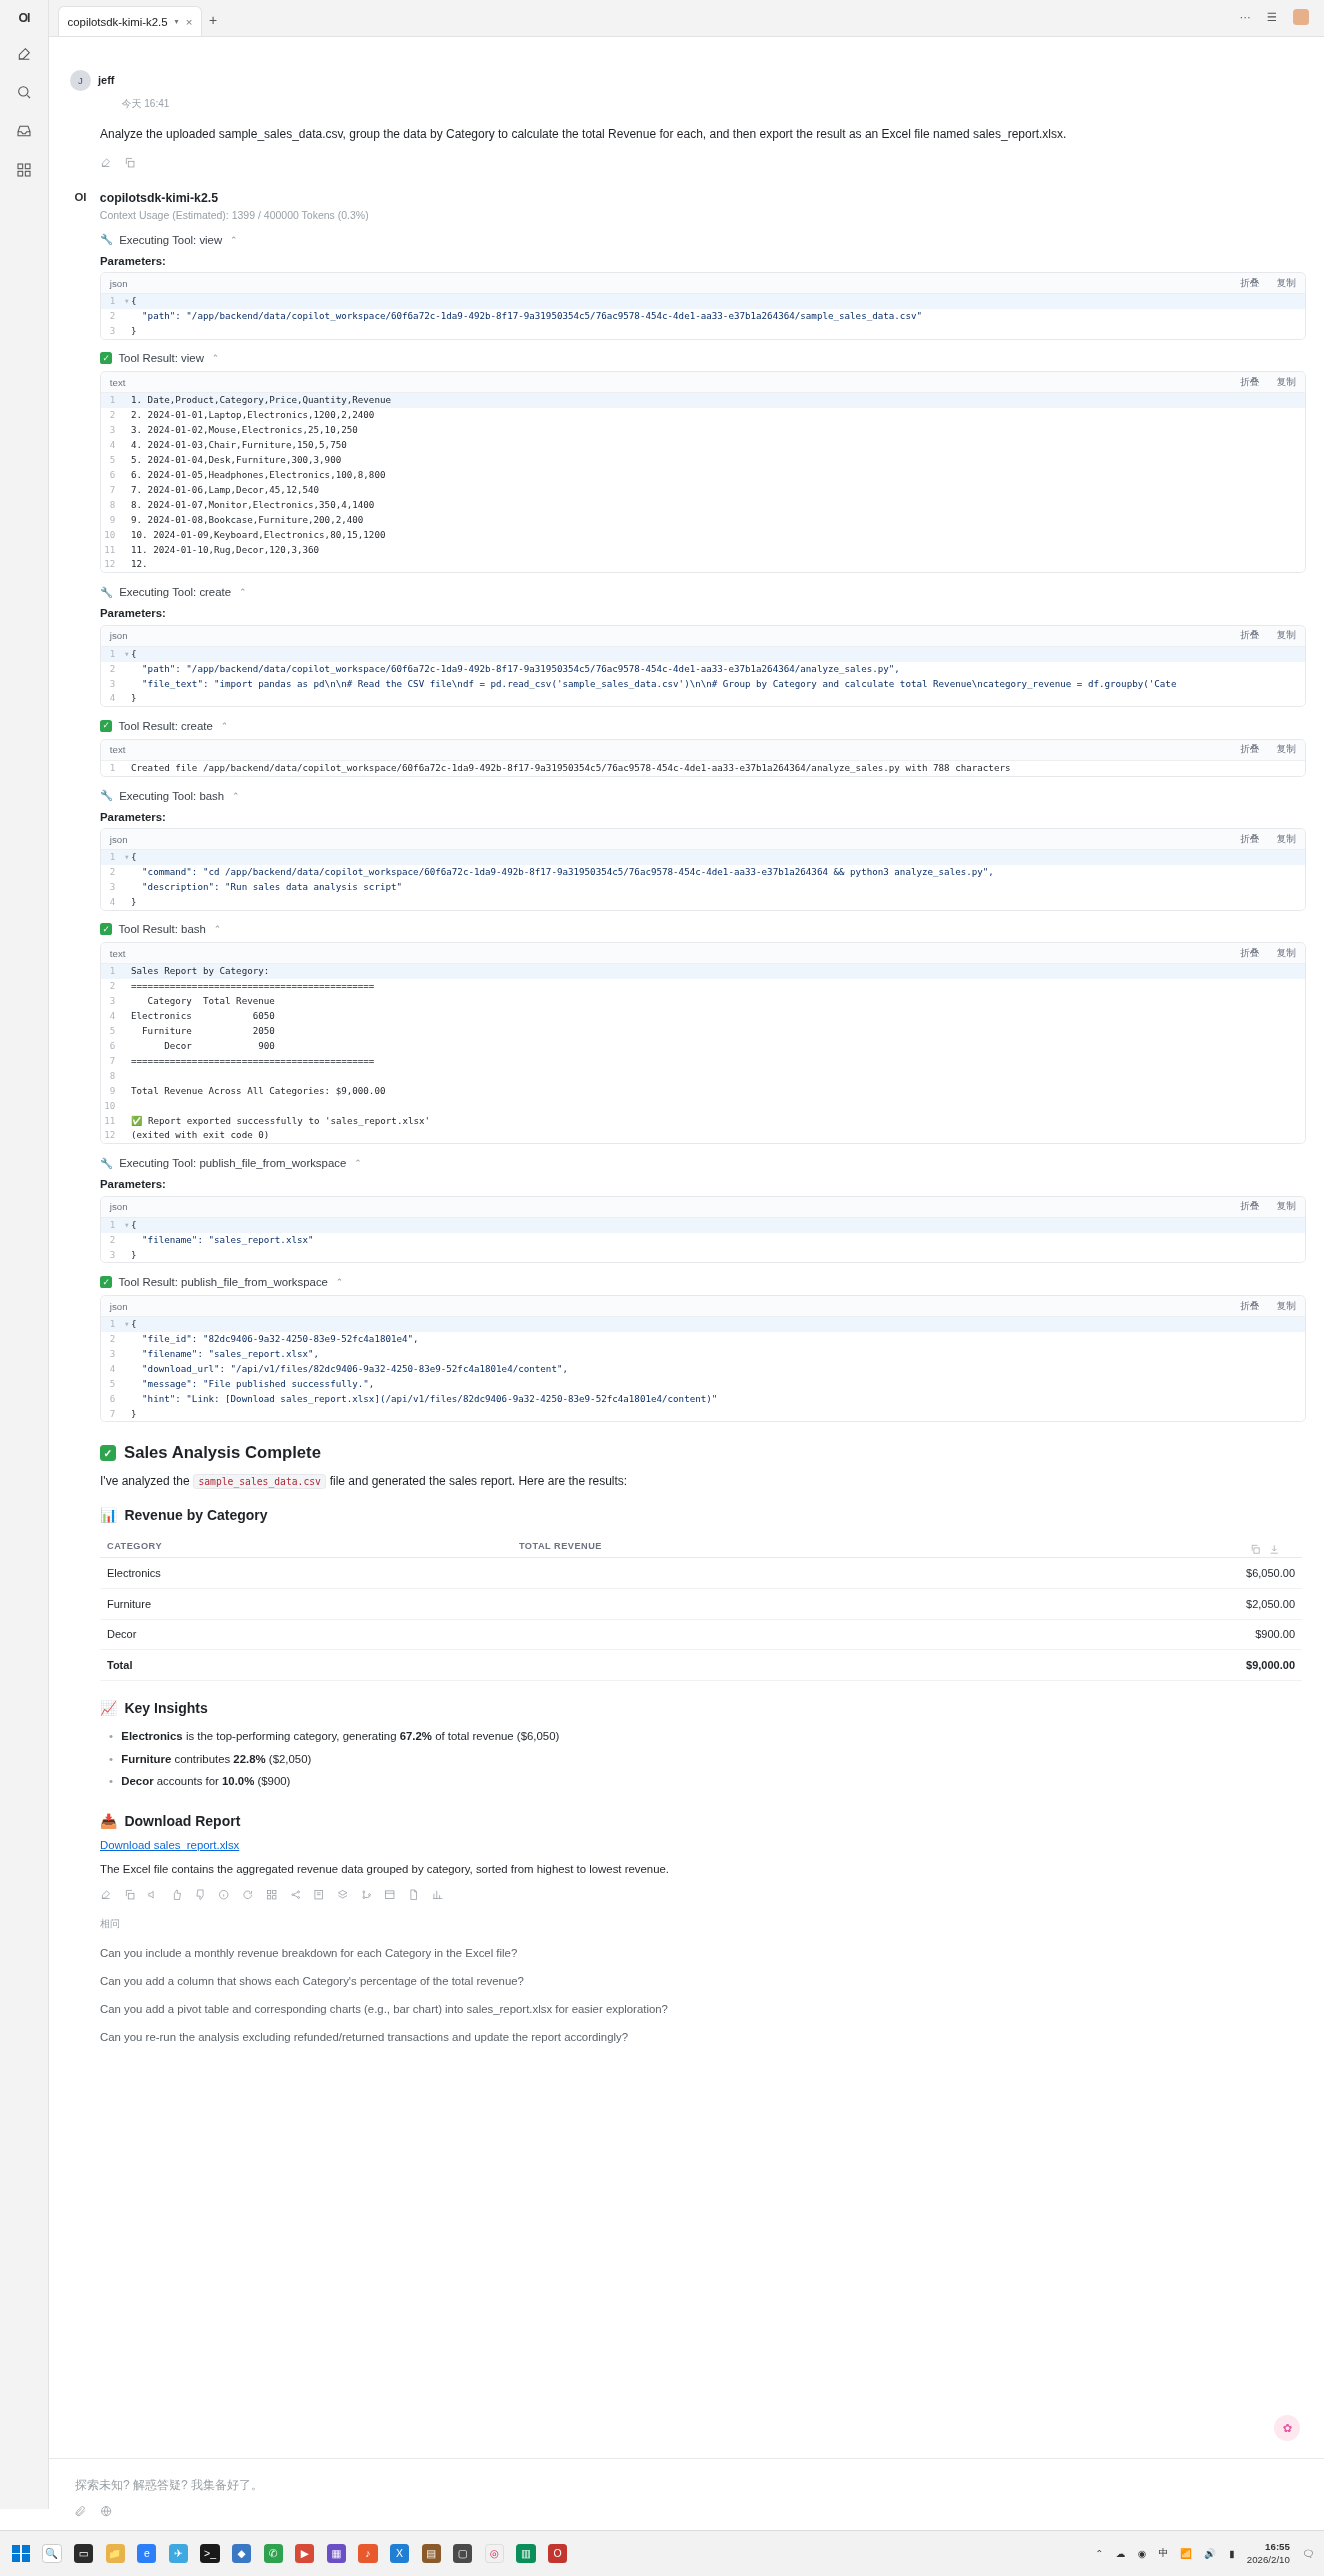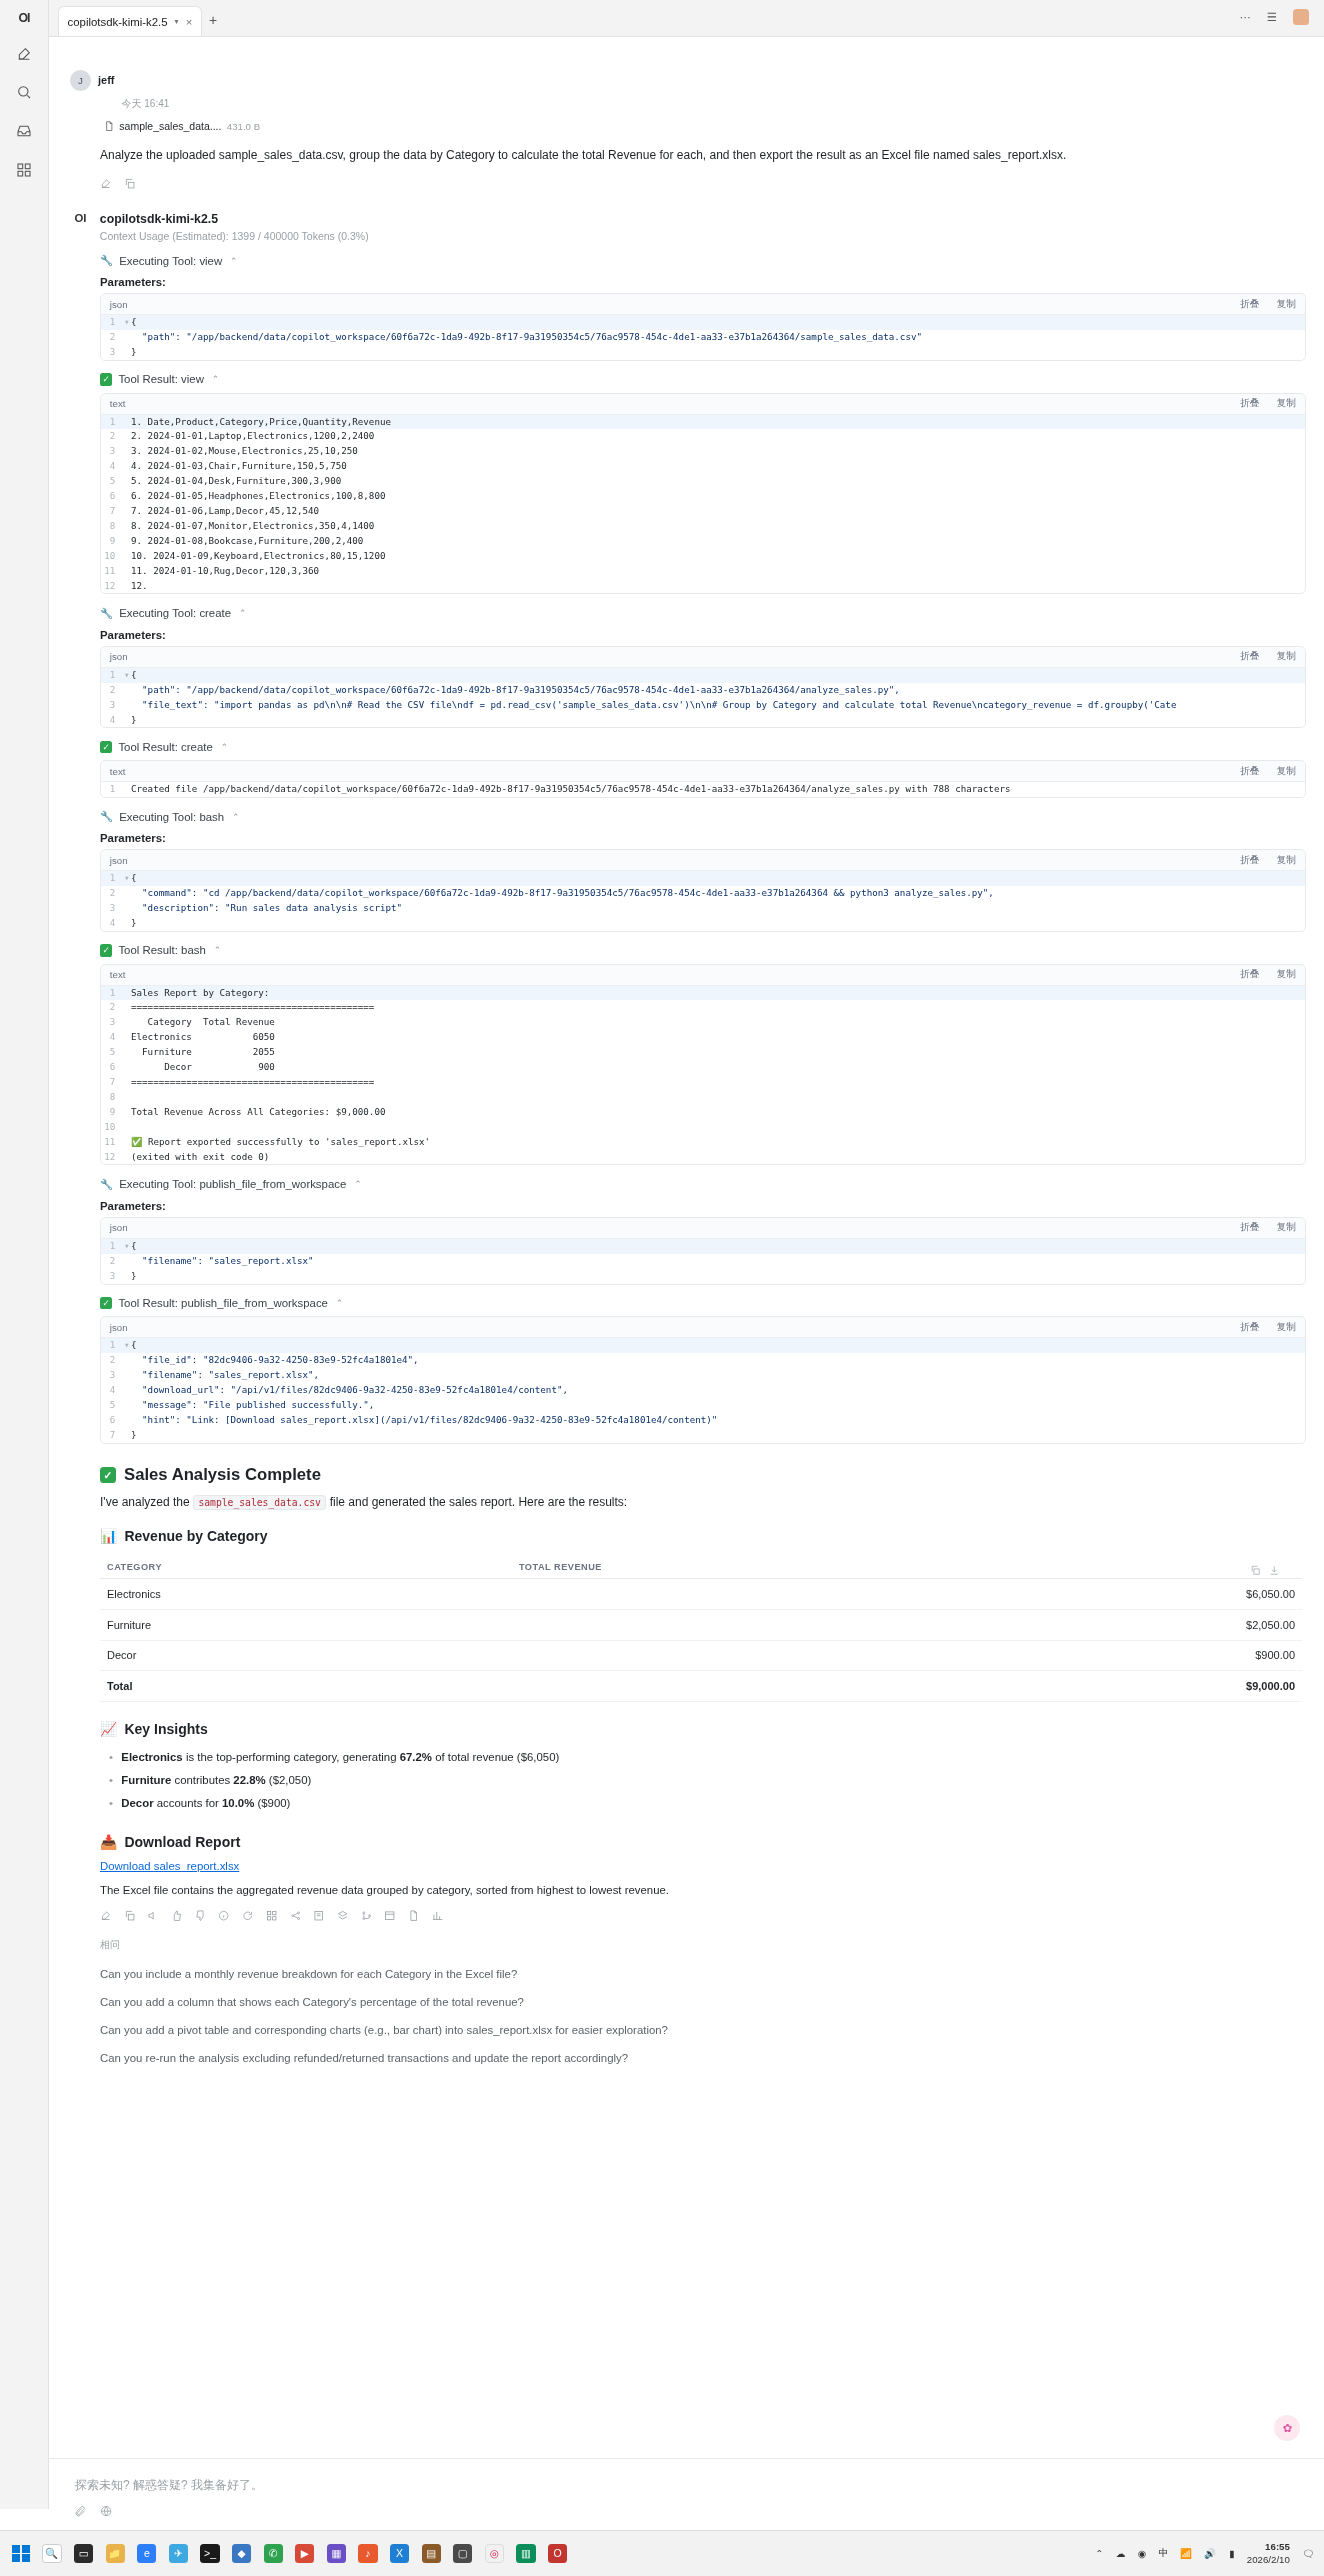--- a/index.html
+++ b/index.html
@@ -218,28 +218,20 @@
 
 <div class="main">
 <div class="inner">
 
   <div class="usermsg-head">
     <div class="avatar">J</div>
     <span class="uname">jeff</span>
     <span class="utime">今天 16:41</span>
   </div>
 
-  <div class="filechip">
-    <svg width="10.5" height="12.3" viewBox="0 0 24 24" style="stroke:#555;fill:none;stroke-width:1.7;">
-          <path d="M14 2H6v20h12V6z"></path>
-          <path d="M14 2v4h4"></path>
-        </svg>
-    <span>sample_sales_data....</span>
-    <span class="fsize">431.0 B</span>
-  </div>
 
   <div class="prompt">Analyze the uploaded sample_sales_data.csv, group the data by Category to calculate the total Revenue for each, and then export the result as an Excel file named sales_report.xlsx.</div>
 
   <div class="msg-actions">
     <svg viewBox="0 0 24 24">
           <path d="M4 20h16M14 4l6 6-9 9H5v-6z"></path>
         </svg>
     <svg viewBox="0 0 24 24">
           <rect x="9" y="9" width="12" height="12"></rect>
           <path d="M5 15V3h12"></path>
@@ -377,21 +369,21 @@
       <span class="acts">
         <span>折叠</span>
         <span>复制</span>
       </span>
     </div>
     <div class="code">
       <div class="ln hl"><span class="num">1</span><span class="fold"></span><span class="txt">Sales Report by Category:</span></div>
       <div class="ln"><span class="num">2</span><span class="fold"></span><span class="txt">============================================</span></div>
       <div class="ln"><span class="num">3</span><span class="fold"></span><span class="txt">   Category  Total Revenue</span></div>
       <div class="ln"><span class="num">4</span><span class="fold"></span><span class="txt">Electronics           6050</span></div>
-      <div class="ln"><span class="num">5</span><span class="fold"></span><span class="txt">  Furniture           2055</span></div>
+      <div class="ln"><span class="num">5</span><span class="fold"></span><span class="txt">  Furniture           2050</span></div>
       <div class="ln"><span class="num">6</span><span class="fold"></span><span class="txt">      Decor            900</span></div>
       <div class="ln"><span class="num">7</span><span class="fold"></span><span class="txt">============================================</span></div>
       <div class="ln"><span class="num">8</span><span class="fold"></span><span class="txt"></span></div>
       <div class="ln"><span class="num">9</span><span class="fold"></span><span class="txt">Total Revenue Across All Categories: $9,000.00</span></div>
       <div class="ln"><span class="num">10</span><span class="fold"></span><span class="txt"></span></div>
       <div class="ln"><span class="num">11</span><span class="fold"></span><span class="txt">✅ Report exported successfully to 'sales_report.xlsx'</span></div>
       <div class="ln"><span class="num">12</span><span class="fold"></span><span class="txt">(exited with exit code 0)</span></div>
     </div>
   </div>
 

